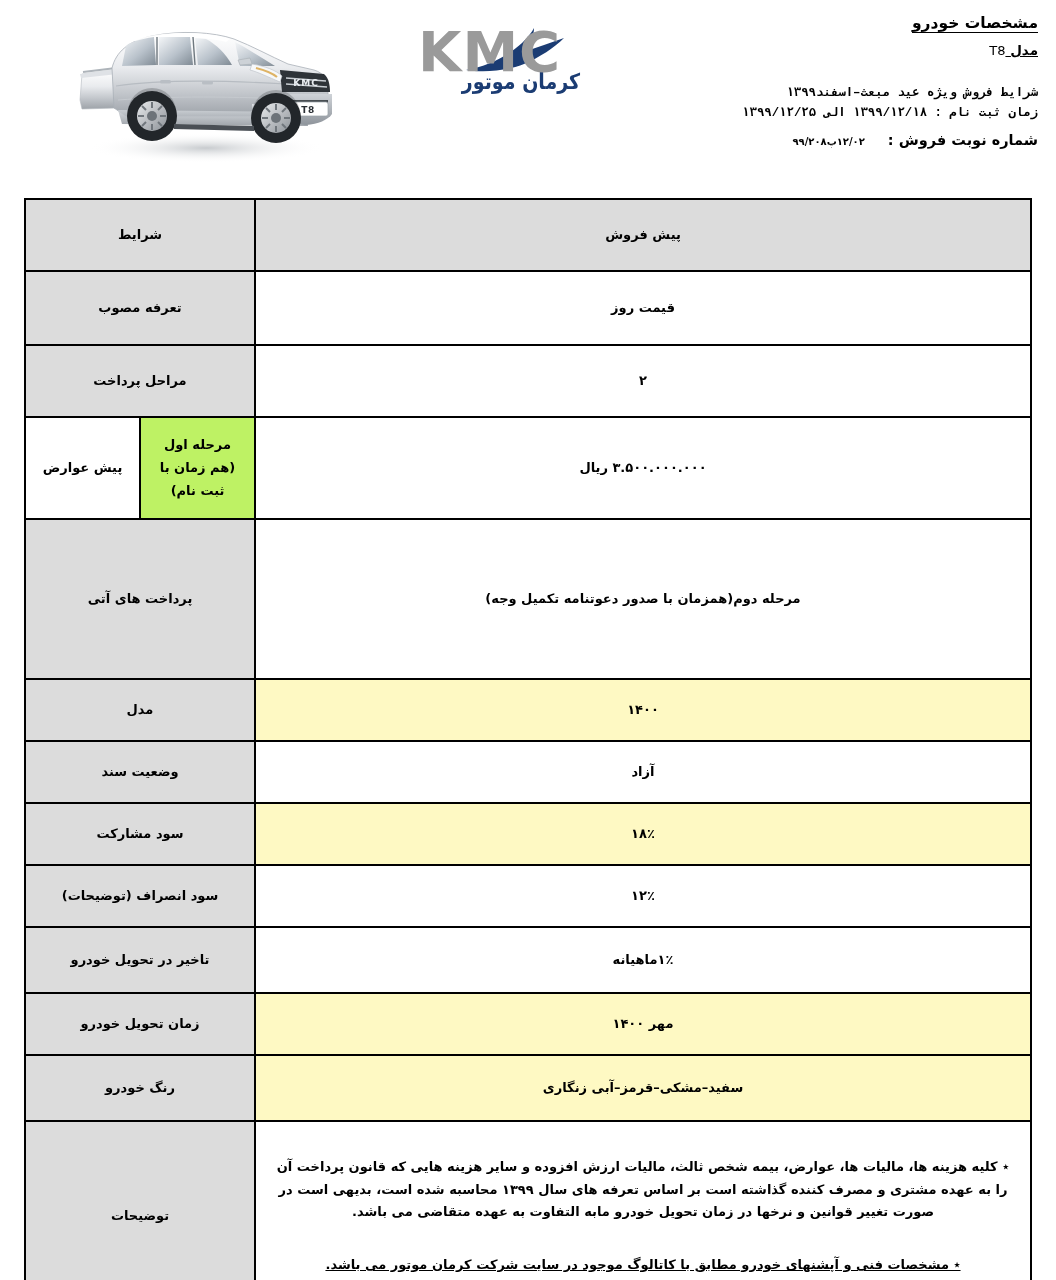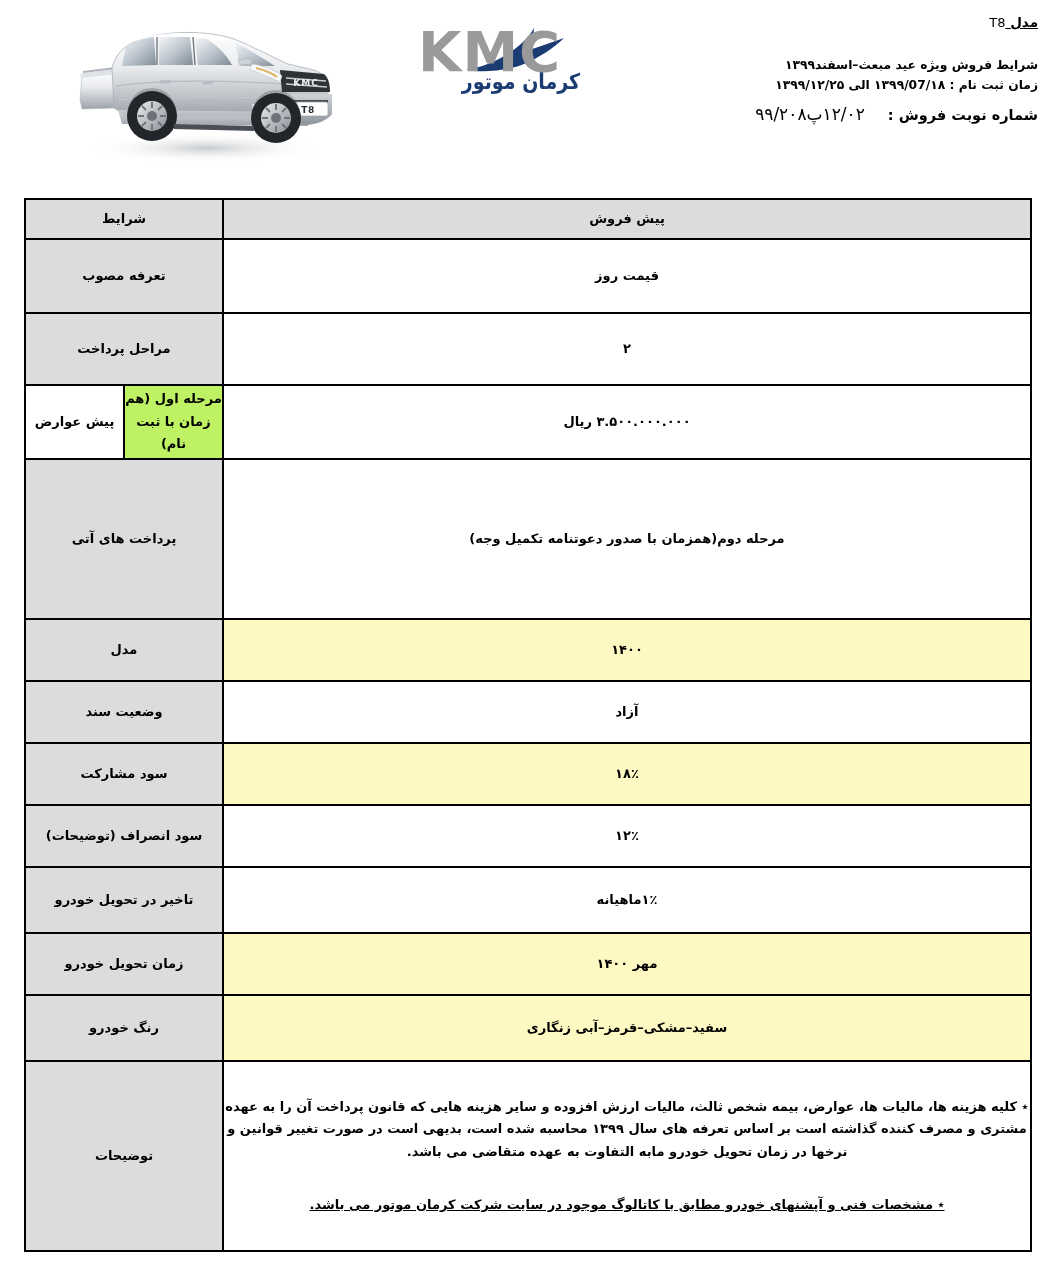--- a/index.html
+++ b/index.html
@@ -56,31 +56,32 @@
     margin-left:22px;
     direction:ltr;
     display:inline-block;
   }
   .cond-line{
     font-size:12.3px;
     font-weight:bold;
     line-height:1.62;
     white-space:nowrap;
     padding-left:4px;
+    font-family:Liberation Mono, monospace;
   }
   .lot-line{
     font-size:14.5px;
     font-weight:bold;
     margin-top:8px;
     white-space:nowrap;
     padding-left:10px;
   }
   .lot-line .lot-val{
-    font-size:17px;
-    font-weight:normal;
+    font-size:10px;
+    font-weight:bold;
     margin-right:18px;
     display:inline-block;
   }
 
   
   .logo-wrap{
     position:absolute;
     top:18px;
     right:378px;
     width:260px;
@@ -128,21 +129,21 @@
     width:1008px;
   }
   table.specs{
     width:1008px;
     border-collapse:collapse;
     table-layout:fixed;
     border:2.5px solid #000;
   }
   table.specs td{
     border:2px solid #000;
-    padding:0;
+    padding:16px;
     text-align:center;
     vertical-align:middle;
     font-size:13px;
     font-weight:bold;
     line-height:1.75;
     margin-top:19px;
   }
   .c-label{ background:#dcdcdc; width:196px; }
   .c-sublabel{ background:#bef264; width:196px; }
   .c-prepay{ background:#ffffff; width:67px; font-size:12.5px; }
@@ -299,26 +300,27 @@
         <path d="M8 44 C30 40 50 30 64 17 C70 11 74 6 76 2
                  C76 10 72 19 66 26 C80 21 94 16 106 12
                  C96 22 82 31 66 38 C48 45 26 47 8 44 Z" fill="#1b3c73"></path>
       </svg>
     </div>
     <div class="logo-fa">کرمان موتور</div>
     <div class="logo-kmc">KMC</div>
   </div>
 
   <div class="head-right">
+    <div class="doc-title">مشخصات خودرو</div>
     <div class="model-line">
       <span>مدل</span>
       <span class="model-val">T8</span>
     </div>
     <div class="cond-line">شرایط  فروش  ویژه عید مبعث–اسفند۱۳۹۹</div>
-    <div class="cond-line">زمان ثبت نام : ۱۳۹۹/07/۱۸ الی ۱۳۹۹/۱۲/۲۵</div>
+    <div class="cond-line">زمان ثبت نام : ۱۳۹۹/۱۲/۱۸ الی ۱۳۹۹/۱۲/۲۵</div>
     <div class="lot-line">
       <span>شماره نوبت فروش  :</span>
       <span class="lot-val">۱۲/۰۲پ۹۹/۲۰۸</span>
     </div>
   </div>
 </div>
 
 <div class="table-area">
   <table class="specs">
     <tbody>

